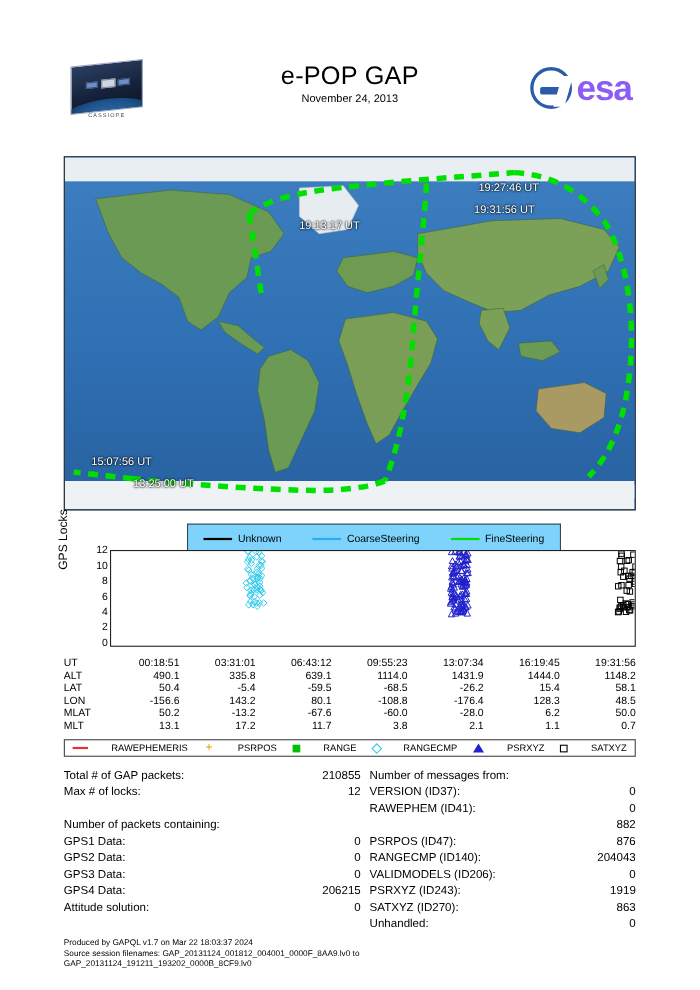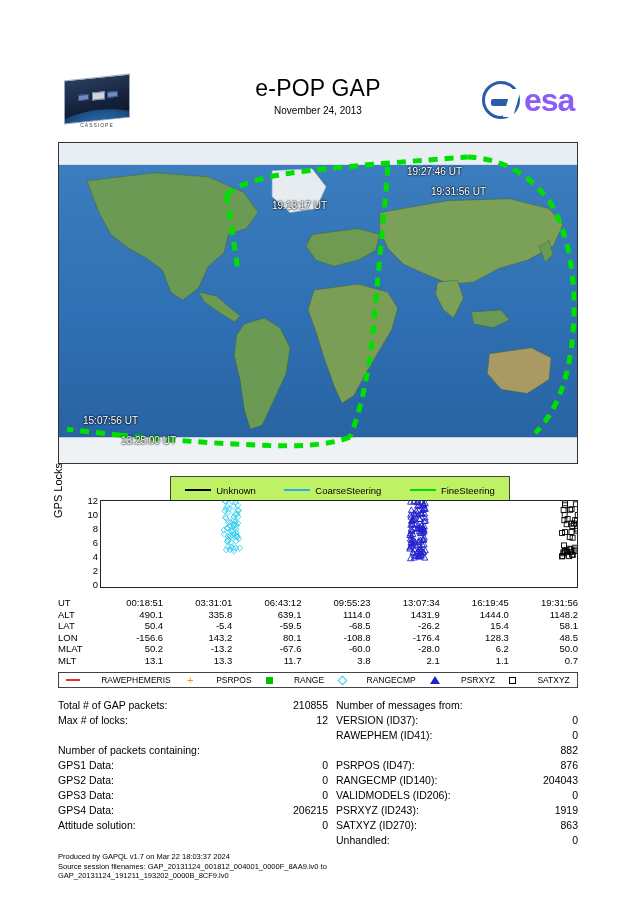--- a/index.html
+++ b/index.html
@@ -13,21 +13,21 @@
     position: relative;
     width: 636px; height: 900px;
     background: #ffffff;
     overflow: hidden;
   }
 
   
   .header {
     position: relative;
     height: 60px;
-    margin-top: 75px;
+    margin-top: 55px;
   }
   .title-block {
     position: absolute;
     left: 0; right: 0;
     top: 0;
     text-align: center;
   }
   .main-title {
     font-size: 23px;
     color: #000;
@@ -147,21 +147,21 @@
     text-shadow: 0 0 2px #000, 0 0 2px #000;
     pointer-events: none;
   }
 
   
   .map-legend {
     position: absolute;
     left: 170px; top: 476px;
     width: 340px; height: 28px;
     border: 1px solid #444;
-    background: #bef264;
+    background: #7dd3fc;
     display: flex;
     align-items: center;
     justify-content: space-around;
     font-size: 9.5px;
   }
   .map-legend .item { display: flex; align-items: center; gap: 5px; }
   .map-legend .swatch { width: 26px; height: 2px; display: inline-block; }
 
   
   .locks-wrap {
@@ -325,21 +325,21 @@
         <path d="M168,52 C185,38 215,32 250,28 C300,22 360,18 410,14" stroke-dasharray="9 7"></path>
         <path d="M410,14 C445,16 470,30 492,58 C512,90 520,140 516,190 C512,240 498,272 478,292" stroke-dasharray="9 7"></path>
         <path d="M330,24 C328,60 322,110 318,160 C314,214 306,262 292,296" stroke-dasharray="9 7"></path>
         <path d="M292,296 C272,304 240,306 200,304 C150,302 100,298 62,294" stroke-dasharray="9 7"></path>
         <path d="M62,294 C44,292 26,290 8,288" stroke-dasharray="9 7"></path>
         <path d="M168,52 C172,76 176,104 180,130" stroke-dasharray="9 7"></path>
       </g>
     </svg>
 
     <div class="map-label" style="left:213px; top:57px;">19:13:17 UT</div>
-    <div class="map-label" style="left:348px; top:23px;">19:27:46 UT</div>
+    <div class="map-label" style="left:376px; top:23px;">19:27:46 UT</div>
     <div class="map-label" style="left:372px; top:43px;">19:31:56 UT</div>
     <div class="map-label" style="left:24px; top:272px;">15:07:56 UT</div>
     <div class="map-label" style="left:62px; top:292px;">13:25:00 UT</div>
   </div>
 
   <div class="map-legend">
     <div class="item">
       <span class="swatch" style="background:#000000"></span>
       <span>Unknown</span>
     </div>
@@ -641,21 +641,21 @@
         <td class="v">-13.2</td>
         <td class="v">-67.6</td>
         <td class="v">-60.0</td>
         <td class="v">-28.0</td>
         <td class="v">6.2</td>
         <td class="v">50.0</td>
       </tr>
       <tr>
         <td class="rowlab">MLT</td>
         <td class="v">13.1</td>
-        <td class="v">13.3</td>
+        <td class="v">17.2</td>
         <td class="v">11.7</td>
         <td class="v">3.8</td>
         <td class="v">2.1</td>
         <td class="v">1.1</td>
         <td class="v">0.7</td>
       </tr>
     </tbody>
       </table>
   </div>
 

